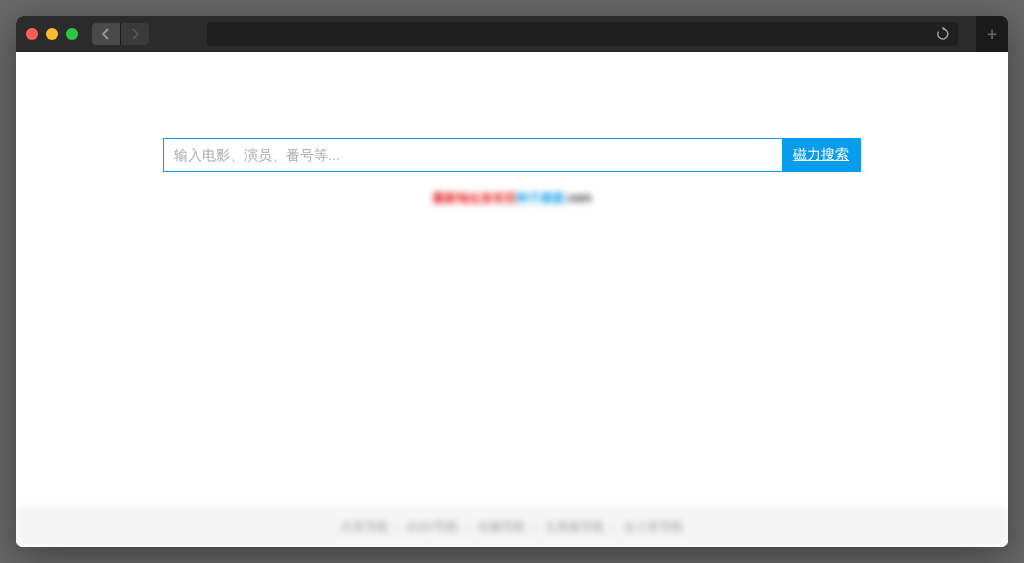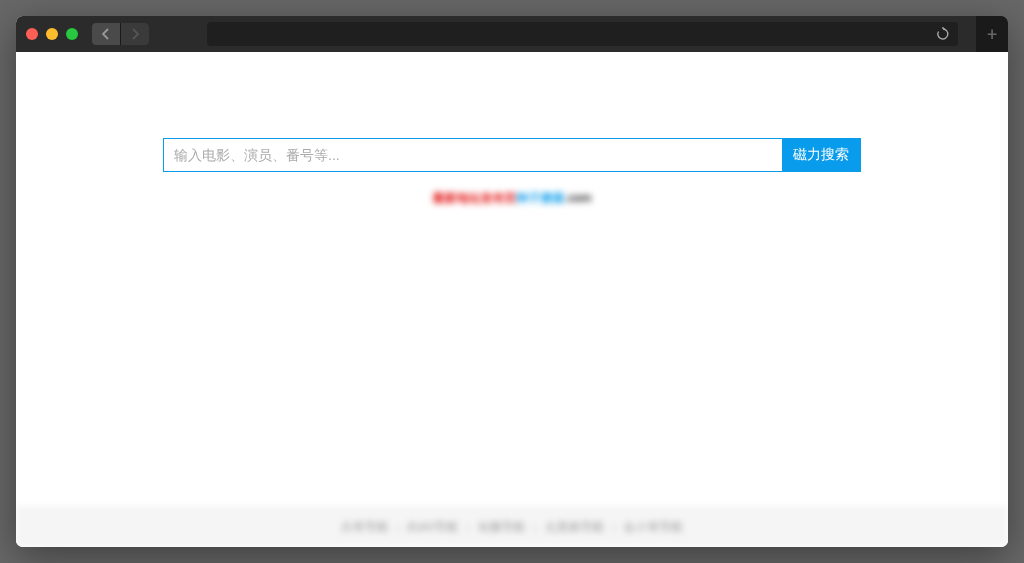--- a/index.html
+++ b/index.html
@@ -157,20 +157,21 @@
     .search-button {
       width: 78px;
       background: #0a9cec;
       color: #fff;
       border: none;
       font-size: 14px;
       cursor: pointer;
       display: flex;
       align-items: center;
       justify-content: center;
+      text-decoration: underline;
     }
     
     .notice-line {
       margin-top: 18px;
       text-align: center;
       font-size: 12px;
       font-weight: bold;
       filter: blur(3px);
     }
     

